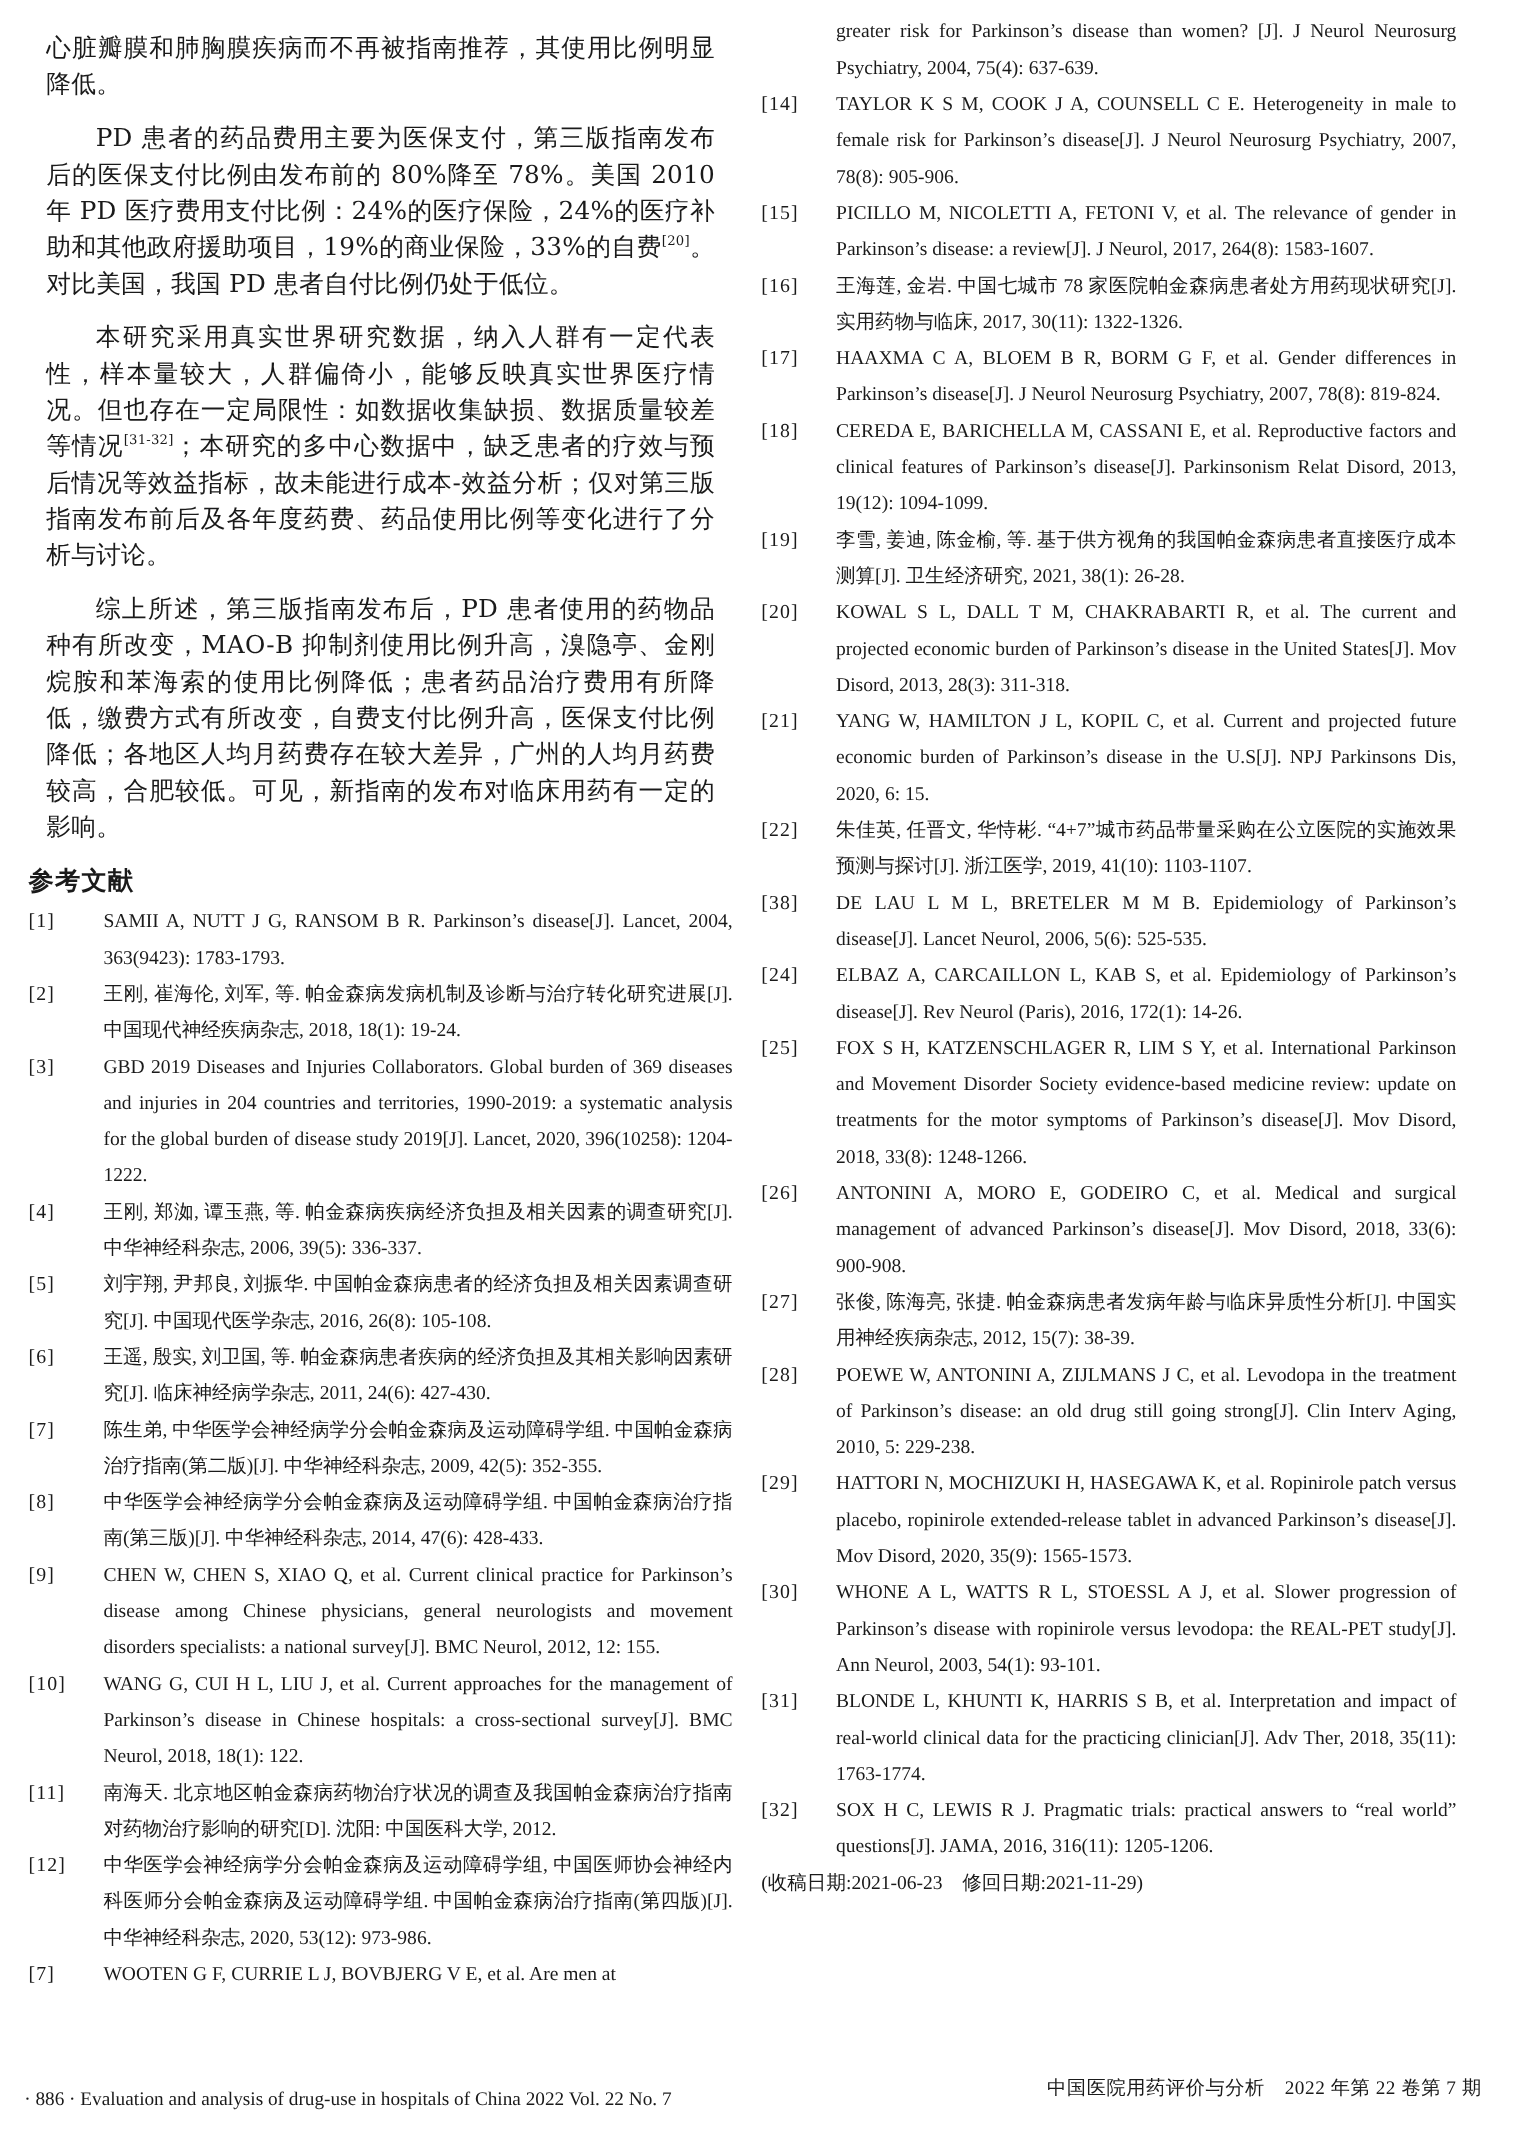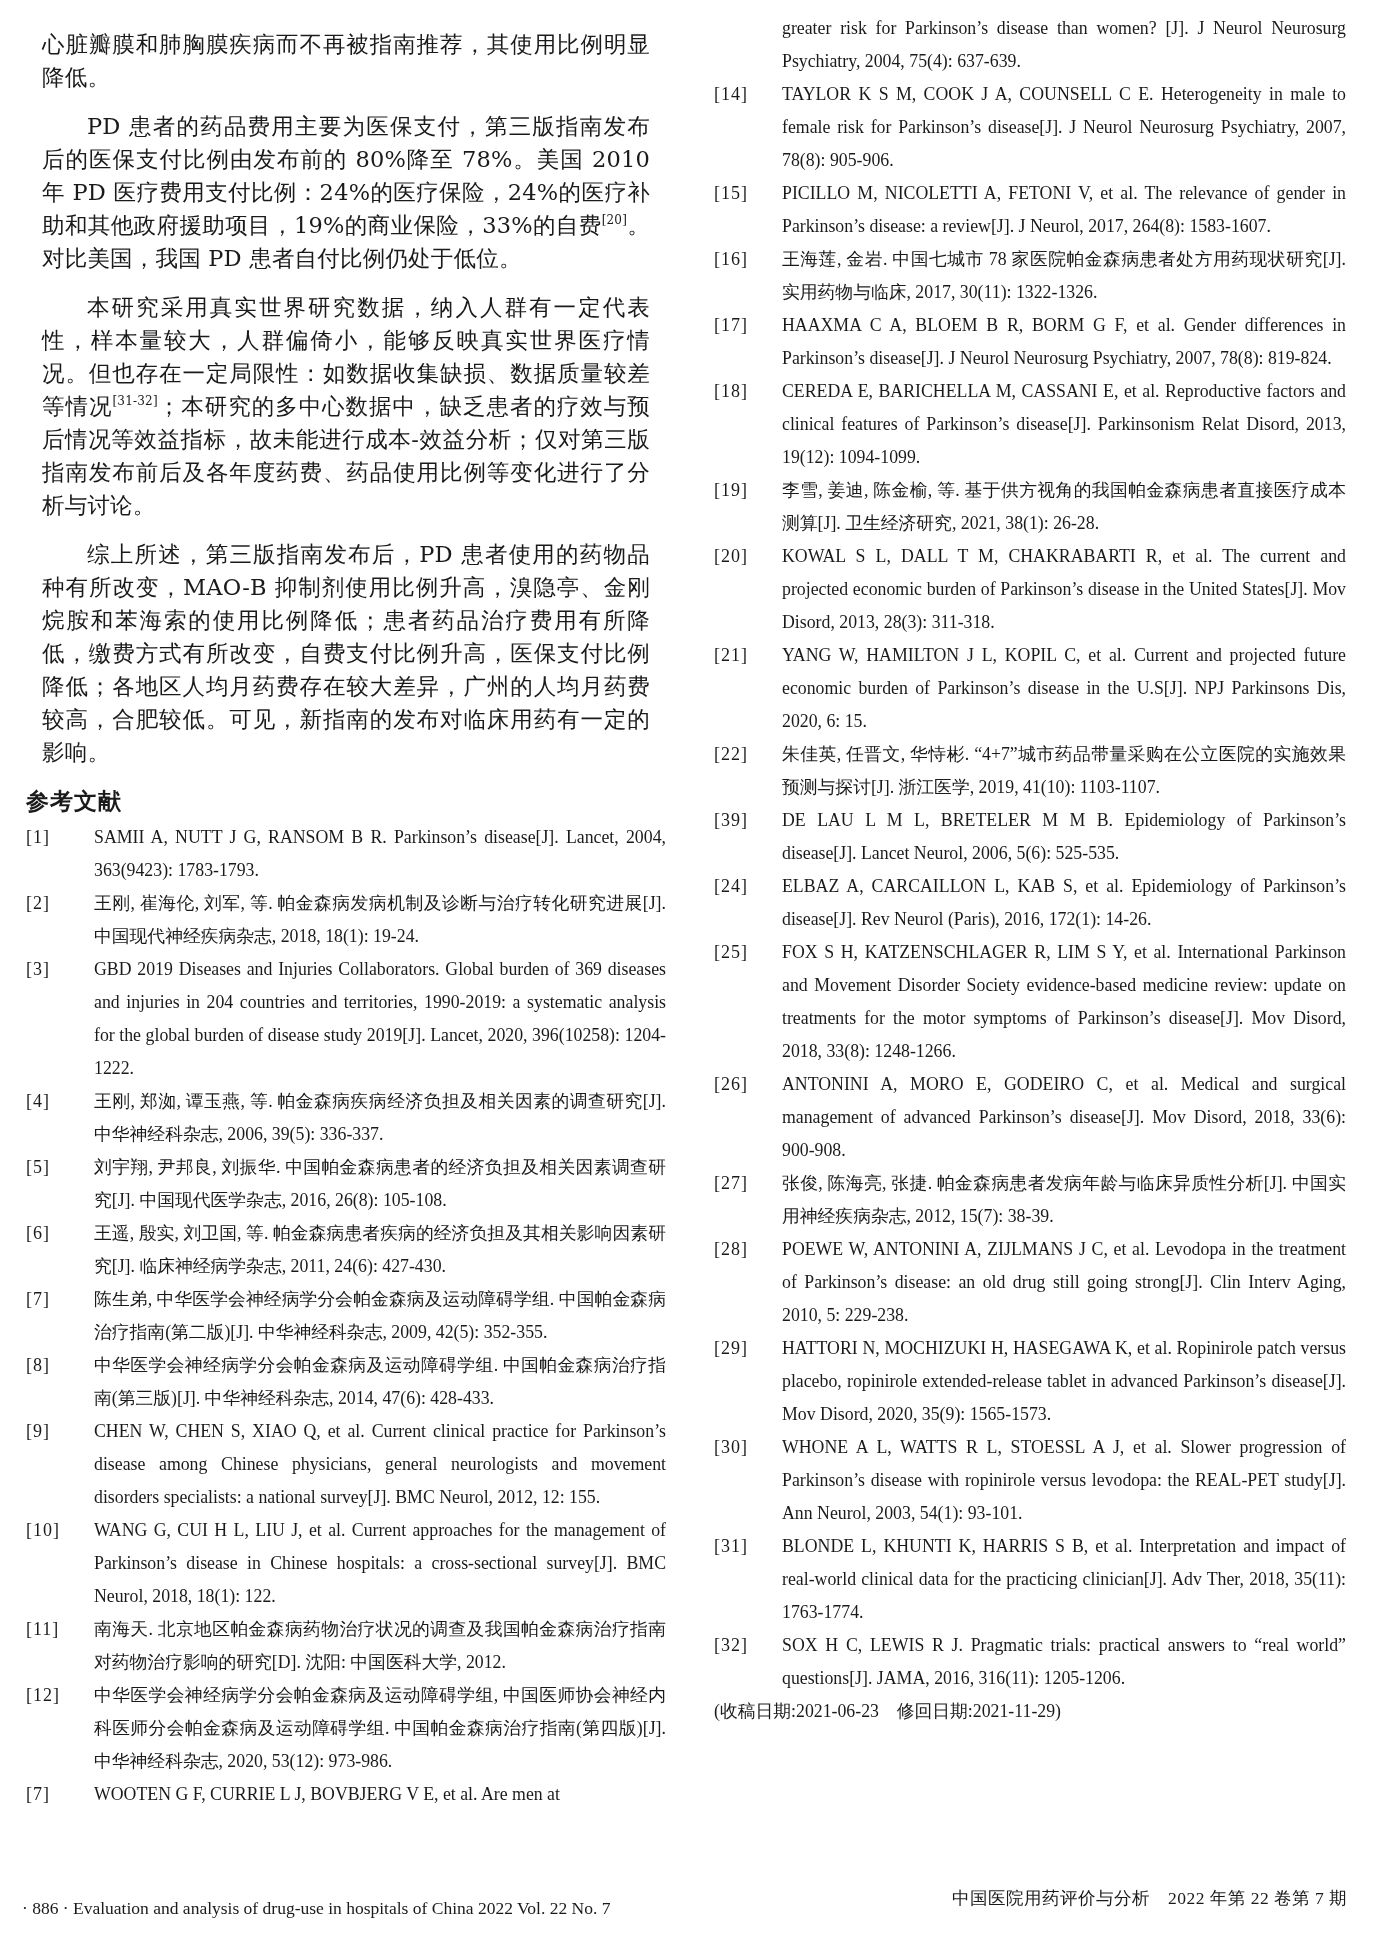--- a/index.html
+++ b/index.html
@@ -3,21 +3,21 @@
 <meta charset="utf-8">
 <style>
   html, body { margin: 0; padding: 0; background: #ffffff; }
   body {
     width: 1375px; height: 1940px; position: relative; overflow: hidden;
     color: #1a1a1a;
     font-family: "DejaVu Serif", "Liberation Serif", serif;
   }
   .col { position: absolute; top: 0; }
   .col-left { left: 26px; width: 640px; }
-  .col-right { left: 714px; width: 632px; }
+  .col-right { left: 692px; width: 632px; }
 
   .body-text p {
     margin: 16px; font-size: 22.5px; line-height: 33px; text-align: justify;
     letter-spacing: 0.2px;
   }
   .body-text p.indent { text-indent: 2em; }
   .body-text { padding-top: 12px; }
   sup { font-size: 12px; vertical-align: 9px; line-height: 0; }
 
   .refs-heading {
@@ -150,21 +150,21 @@
       </div>
       <div class="ref">
         <span class="num">[21]</span>
         <span class="txt">YANG W, HAMILTON J L, KOPIL C, et al. Current and projected future economic burden of Parkinson’s disease in the U.S[J]. NPJ Parkinsons Dis, 2020, 6: 15.</span>
       </div>
       <div class="ref">
         <span class="num">[22]</span>
         <span class="txt">朱佳英, 任晋文, 华恃彬. “4+7”城市药品带量采购在公立医院的实施效果预测与探讨[J]. 浙江医学, 2019, 41(10): 1103-1107.</span>
       </div>
       <div class="ref">
-        <span class="num">[39]</span>
+        <span class="num">[38]</span>
         <span class="txt">DE LAU L M L, BRETELER M M B. Epidemiology of Parkinson’s disease[J]. Lancet Neurol, 2006, 5(6): 525-535.</span>
       </div>
       <div class="ref">
         <span class="num">[24]</span>
         <span class="txt">ELBAZ A, CARCAILLON L, KAB S, et al. Epidemiology of Parkinson’s disease[J]. Rev Neurol (Paris), 2016, 172(1): 14-26.</span>
       </div>
       <div class="ref">
         <span class="num">[25]</span>
         <span class="txt">FOX S H, KATZENSCHLAGER R, LIM S Y, et al. International Parkinson and Movement Disorder Society evidence-based medicine review: update on treatments for the motor symptoms of Parkinson’s disease[J]. Mov Disord, 2018, 33(8): 1248-1266.</span>
       </div>

